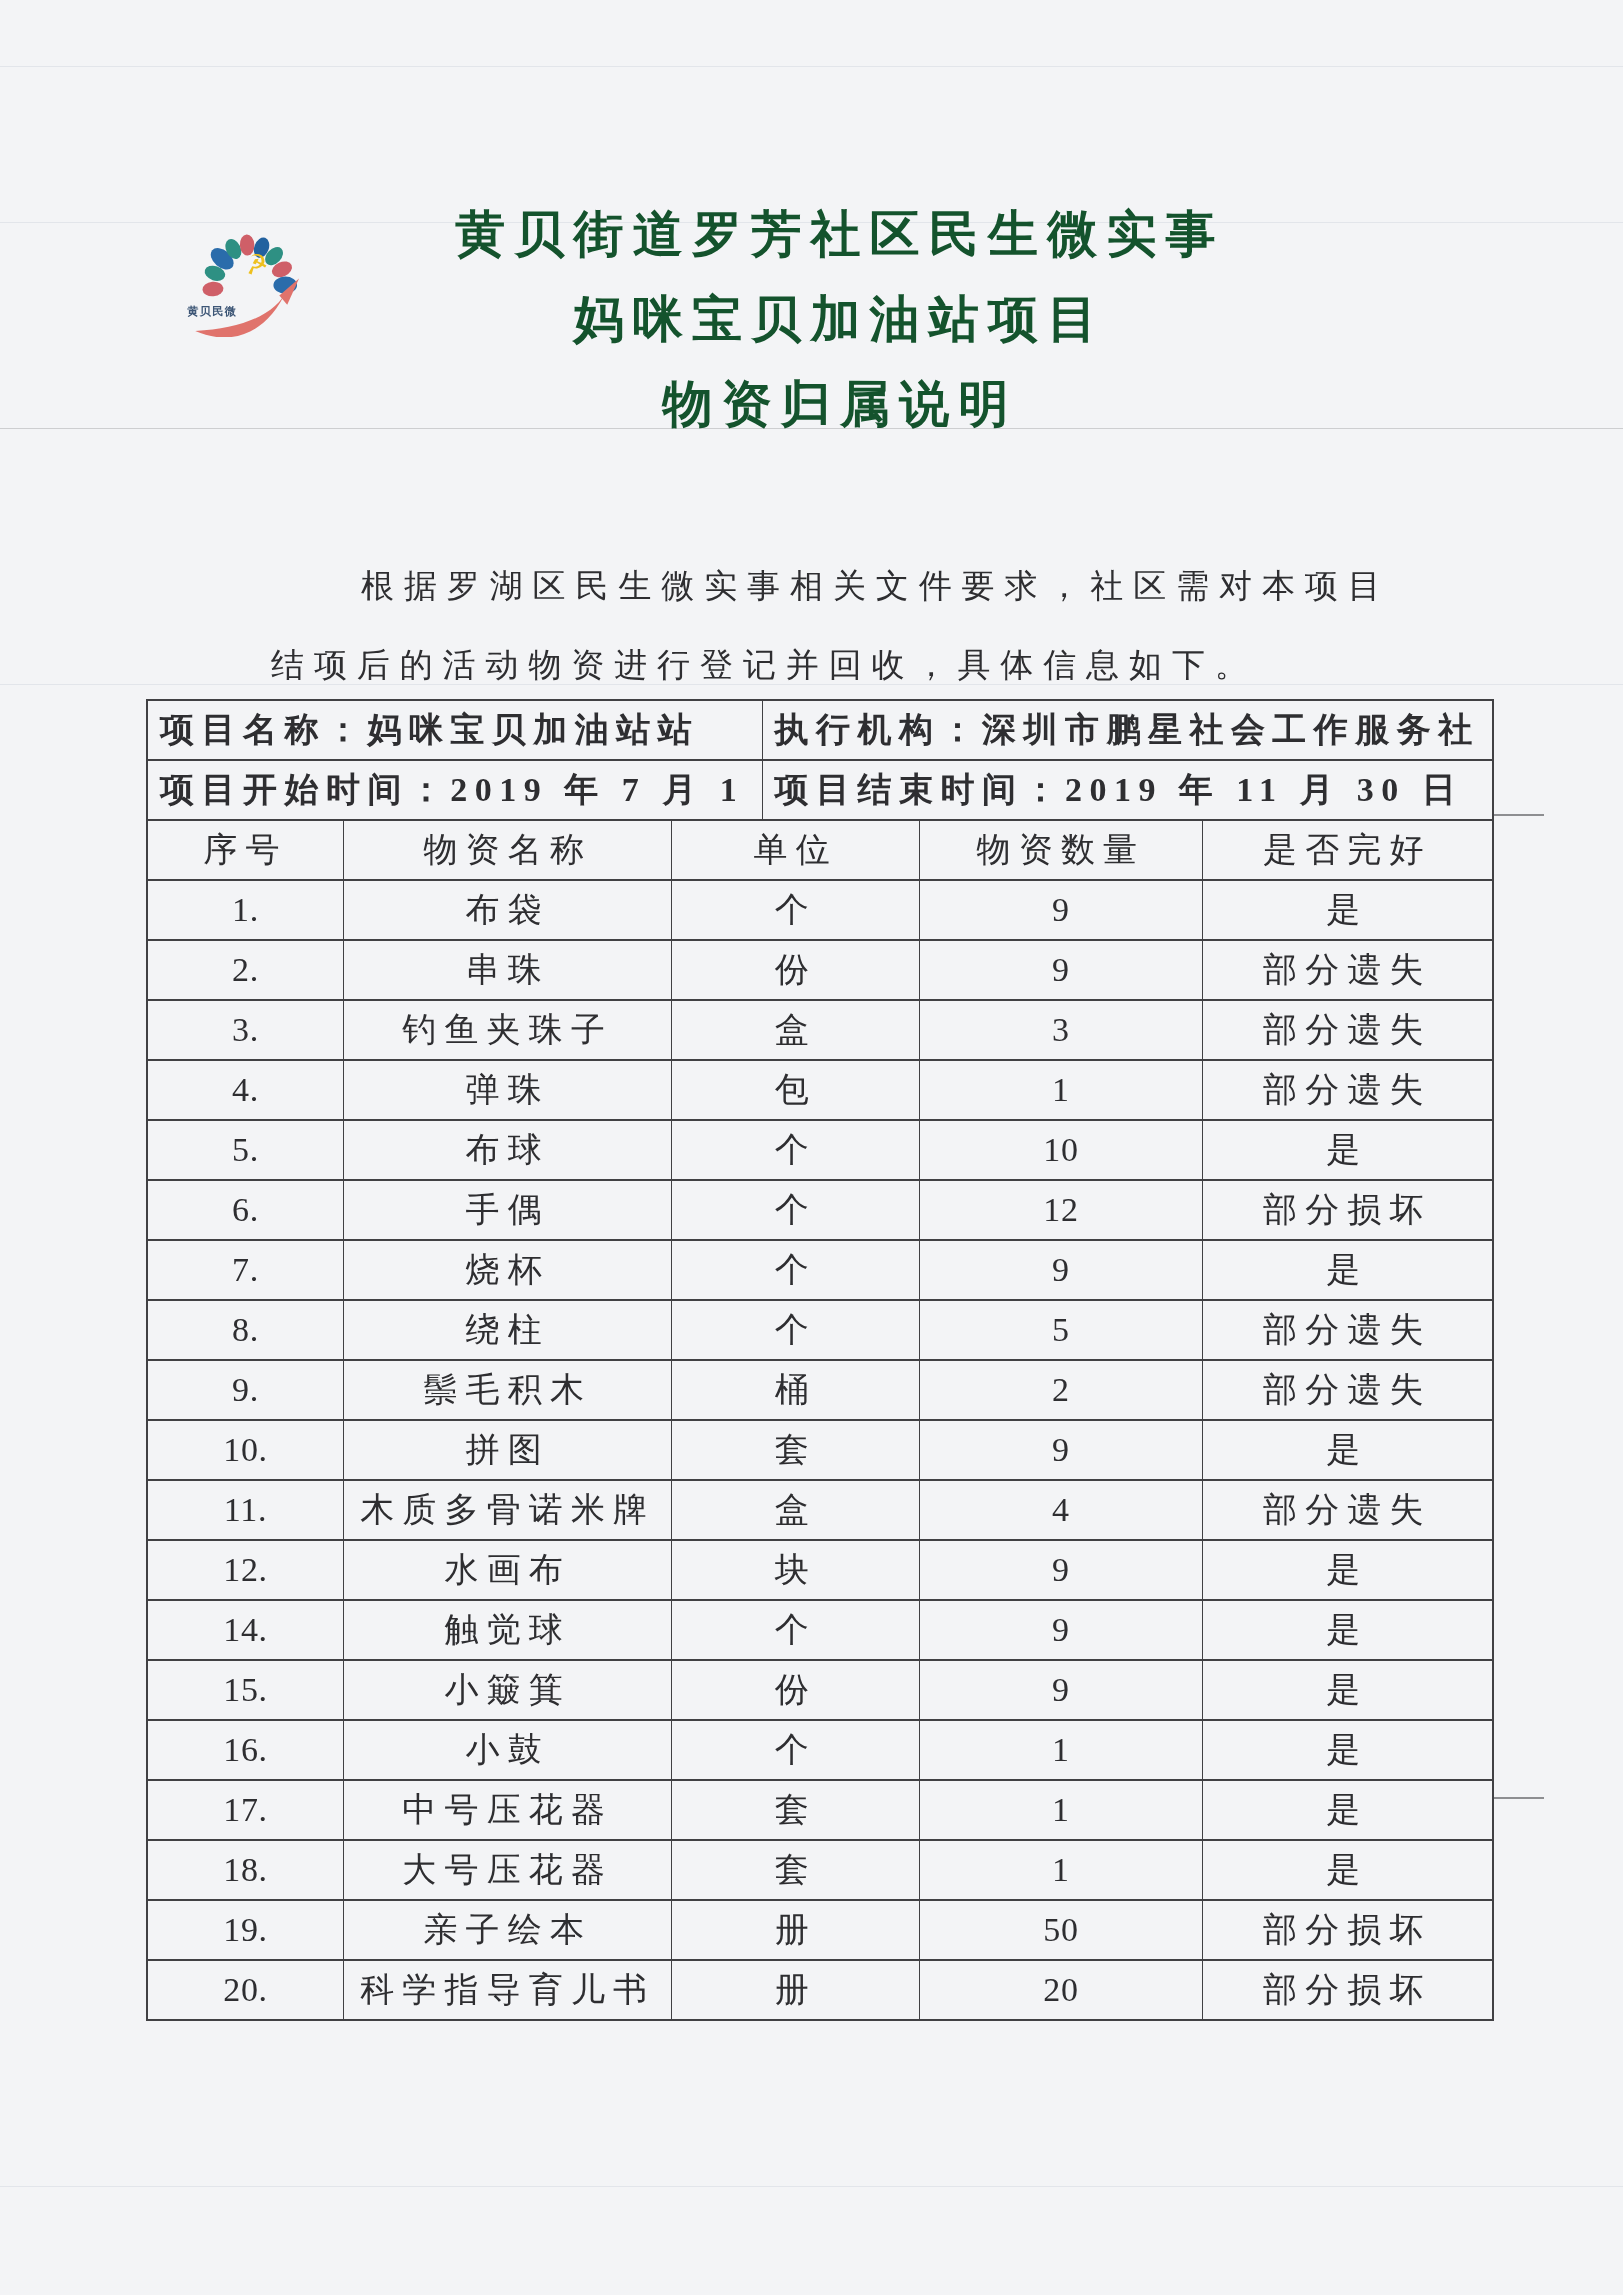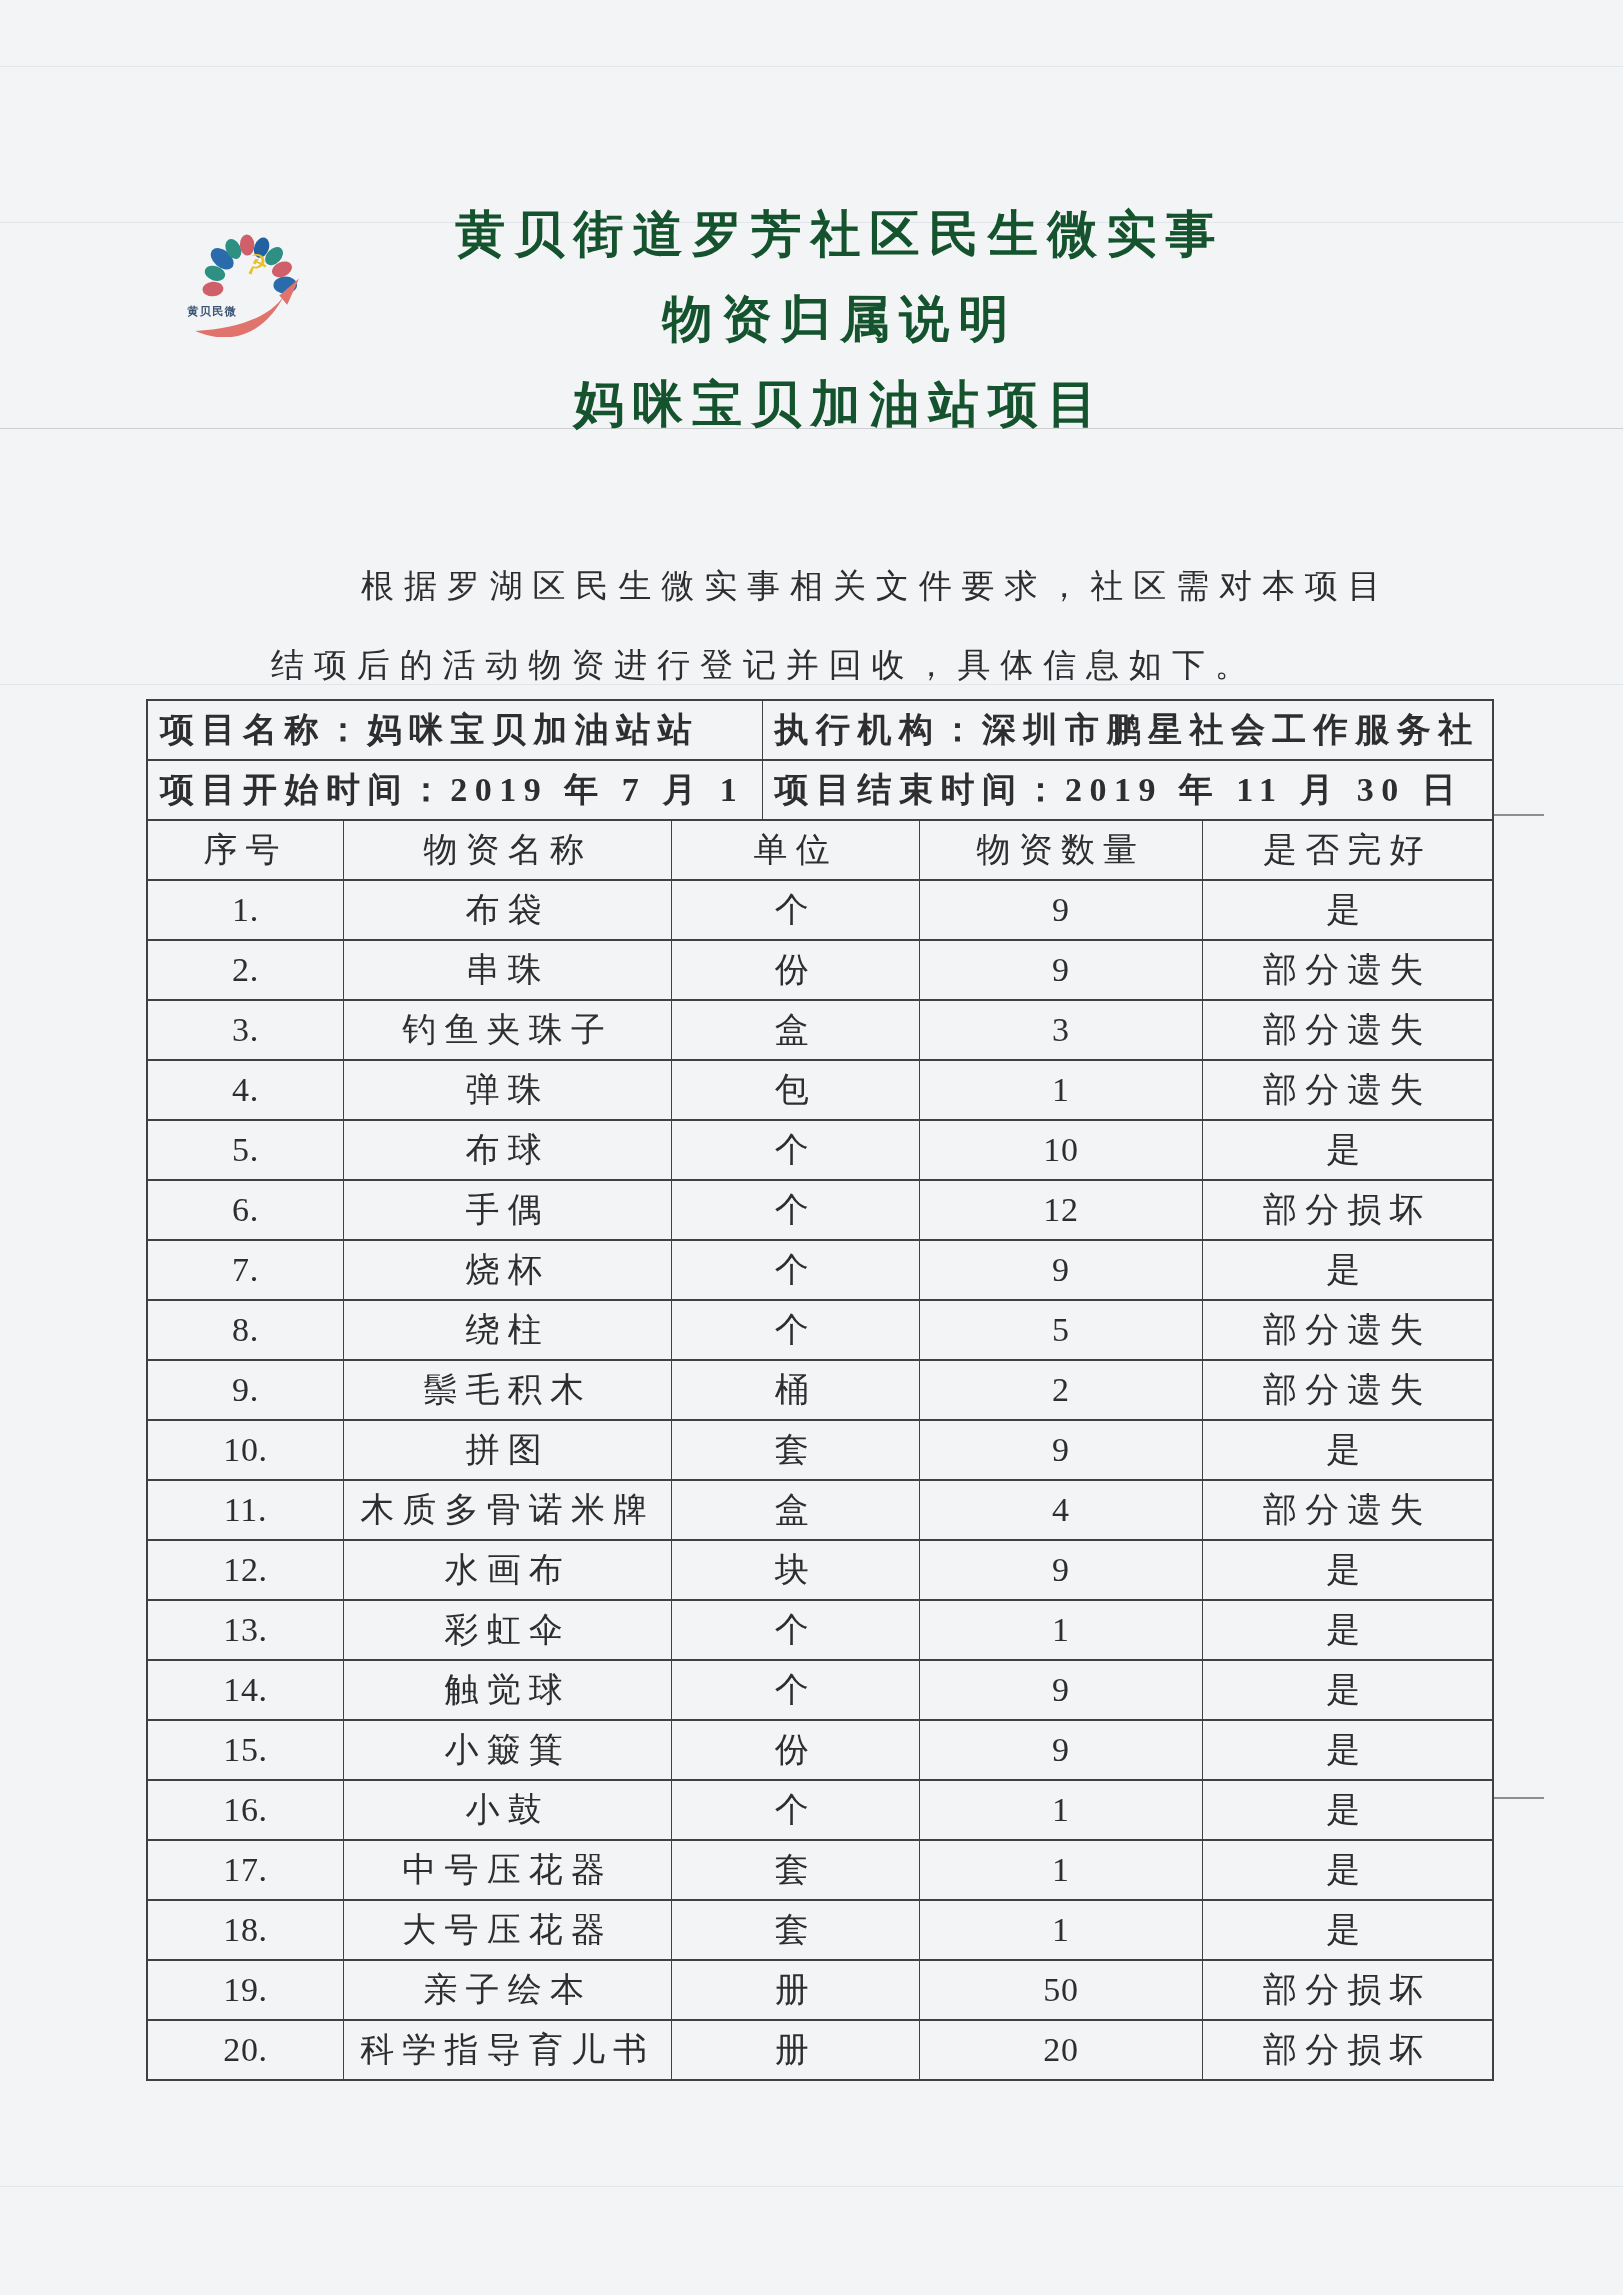--- a/index.html
+++ b/index.html
@@ -108,22 +108,22 @@
       <ellipse cx="157" cy="96" rx="13" ry="18" fill="var(--petal-blue)" transform="rotate(89 157 96)"></ellipse>
       <text x="113" y="78" font-size="40" text-anchor="middle" font-family="DejaVu Sans, sans-serif" fill="var(--emblem-yellow)" transform="rotate(-12 113 64)">☭</text>
       <path d="M 20 166 C 70 188 128 175 160 102 C 145 140 92 162 20 166 Z" fill="var(--swoosh-red)"></path>
       <path d="M 148 112 L 178 86 L 160 126 Z" fill="var(--swoosh-red)"></path>
       <text x="8" y="142" font-size="17" font-weight="bold" letter-spacing="2" font-family="DejaVu Sans, sans-serif" fill="var(--caption-blue)">黄贝民微</text>
     </svg>
   </div>
 
   <div class="title">
     <div>黄贝街道罗芳社区民生微实事</div>
+    <div>妈咪宝贝加油站项目</div>
     <div>物资归属说明</div>
-    <div>妈咪宝贝加油站项目</div>
   </div>
 
   <div class="para">
     <div class="indent">根据罗湖区民生微实事相关文件要求，社区需对本项目</div>
     <div>结项后的活动物资进行登记并回收，具体信息如下。</div>
   </div>
 
   <div class="tablewrap">
     <table class="info-table">
       <colgroup>
@@ -238,27 +238,20 @@
       <td>部分遗失</td>
     </tr>
           <tr>
       <td class="num">12.</td>
       <td>水画布</td>
       <td>块</td>
       <td class="num">9</td>
       <td>是</td>
     </tr>
           <tr>
-      <td class="num">13.</td>
-      <td>彩虹伞</td>
-      <td>个</td>
-      <td class="num">1</td>
-      <td>是</td>
-    </tr>
-          <tr>
       <td class="num">14.</td>
       <td>触觉球</td>
       <td>个</td>
       <td class="num">9</td>
       <td>是</td>
     </tr>
           <tr>
       <td class="num">15.</td>
       <td>小簸箕</td>
       <td>份</td>

